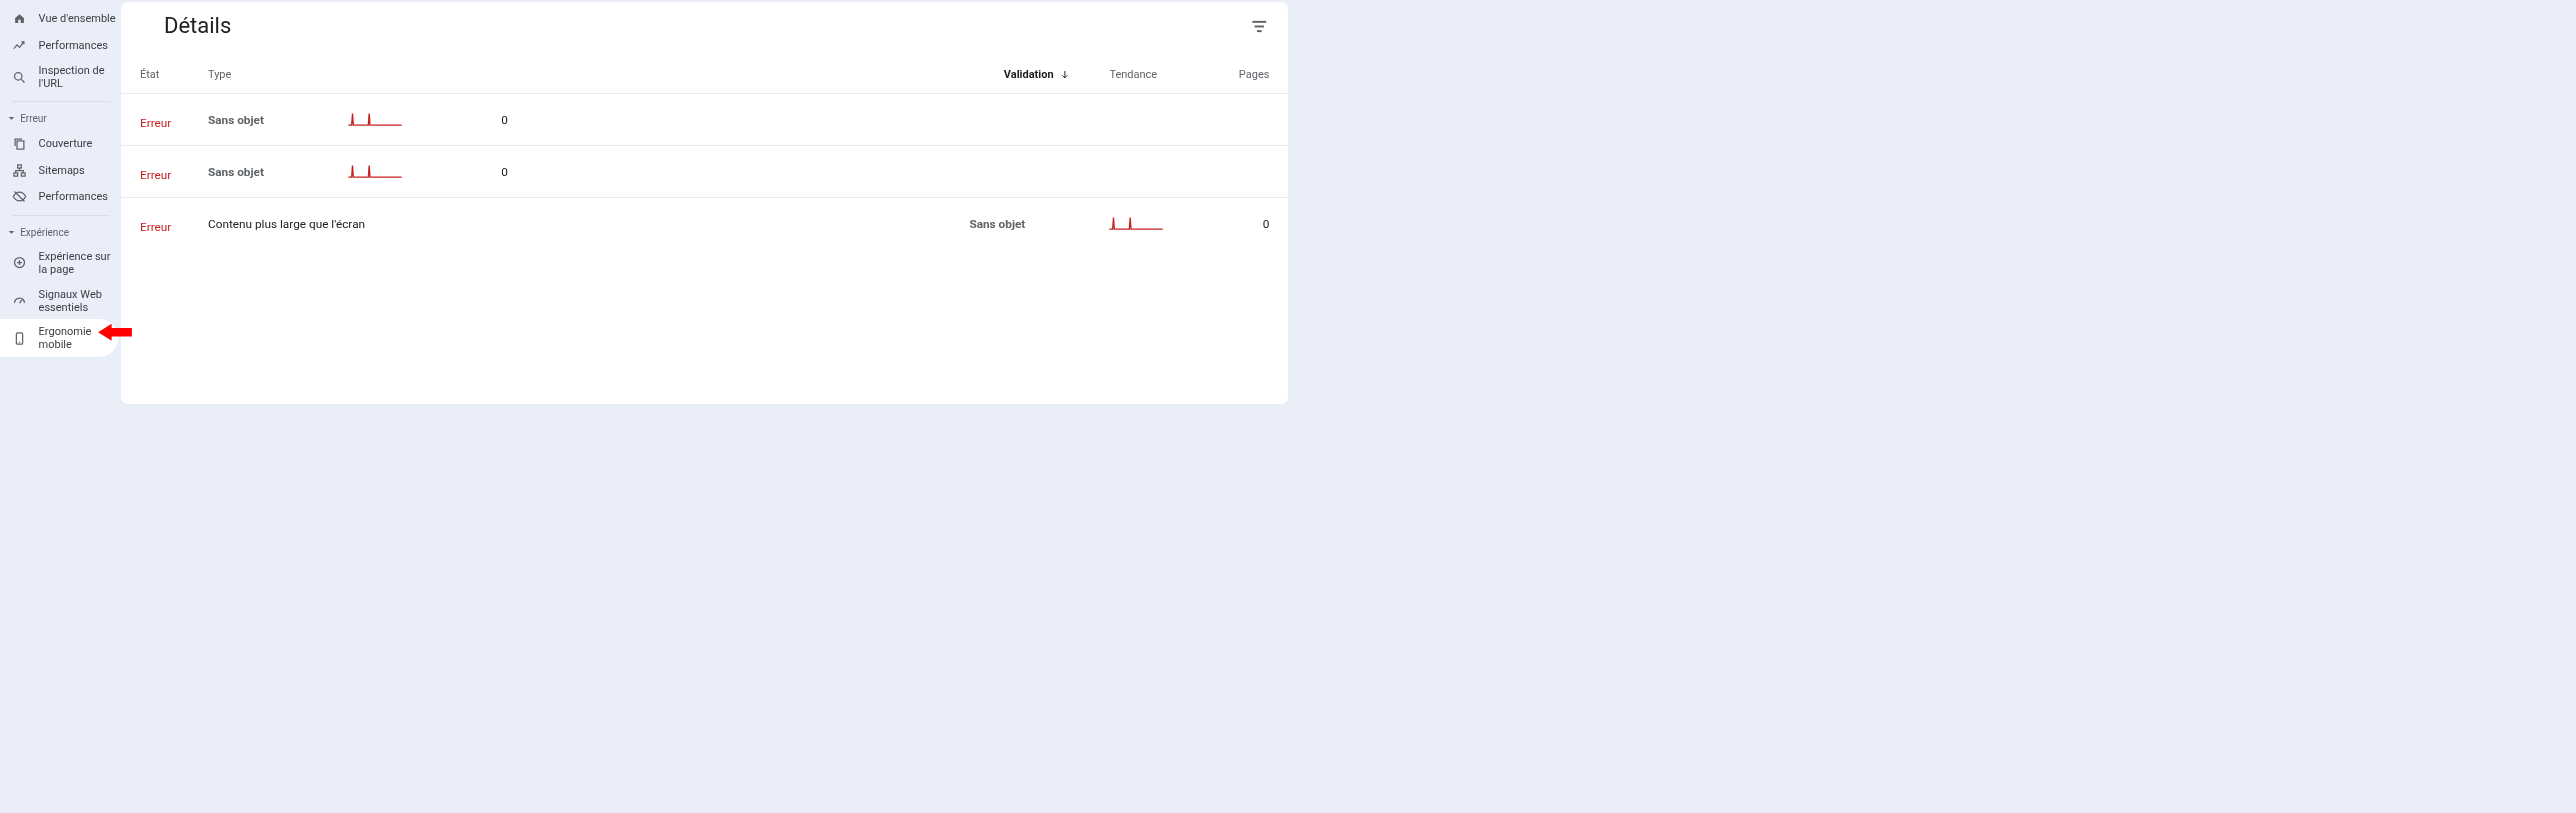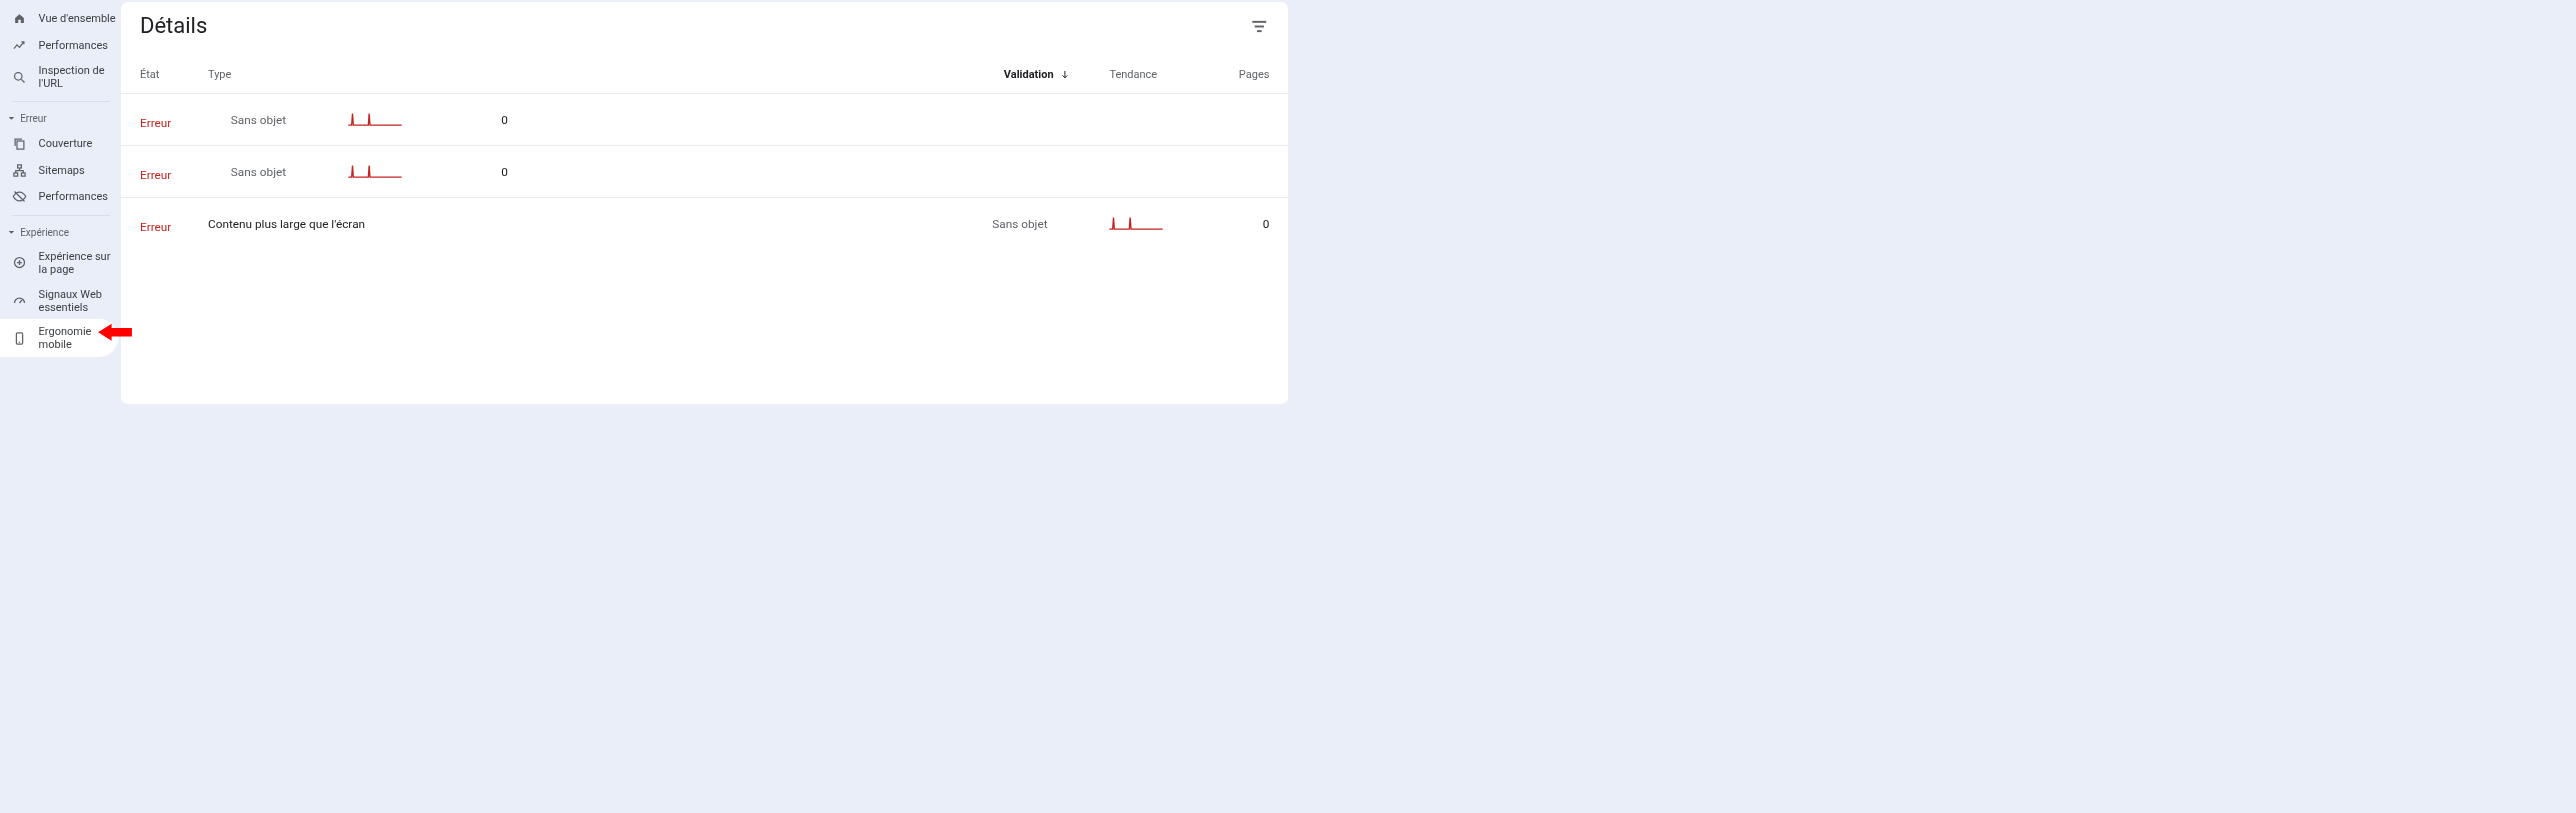--- a/index.html
+++ b/index.html
@@ -74,20 +74,21 @@
   .main-header {
     display: flex;
     align-items: center;
     justify-content: space-between;
     padding: 11.8px 18.6px 15px 18.6px;
   }
   .main-title {
     font-size: 22px;
     font-weight: 400;
     color: #202124;
+    margin-left: 24px;
   }
   .filter-btn {
     width: 20px;
     height: 20px;
     display: flex;
     align-items: center;
     justify-content: center;
     cursor: pointer;
     color: #5f6368;
   }
@@ -105,21 +106,21 @@
   .row {
     display: flex;
     align-items: center;
     padding: 15px 18.6px;
     border-top: 0.8px solid #e8eaed;
     font-size: 11.8px;
     cursor: pointer;
   }
   .row .etat { color: #c5221f; width: 68px; flex-shrink:0;margin-top:7px;}
   .row .type { flex: 1; color: #202124;}
-  .row .valid { width: 101px; text-align: center; color: #5f6368; flex-shrink:0;}
+  .row .valid { width: 101px; text-align: left; color: #5f6368; flex-shrink:0;font-weight:bold;}
   .row .tend  { width: 101px; margin-left:39px; flex-shrink:0;}
   .row .pages { width: 59px; text-align: right; color: #202124; flex-shrink:0;}
   .spark {
     width: 54px; height: 15px;
   }
   .footer {
     border-top: 0.8px solid #e8eaed;
     display: flex;
     align-items: center;
     justify-content: flex-end;

